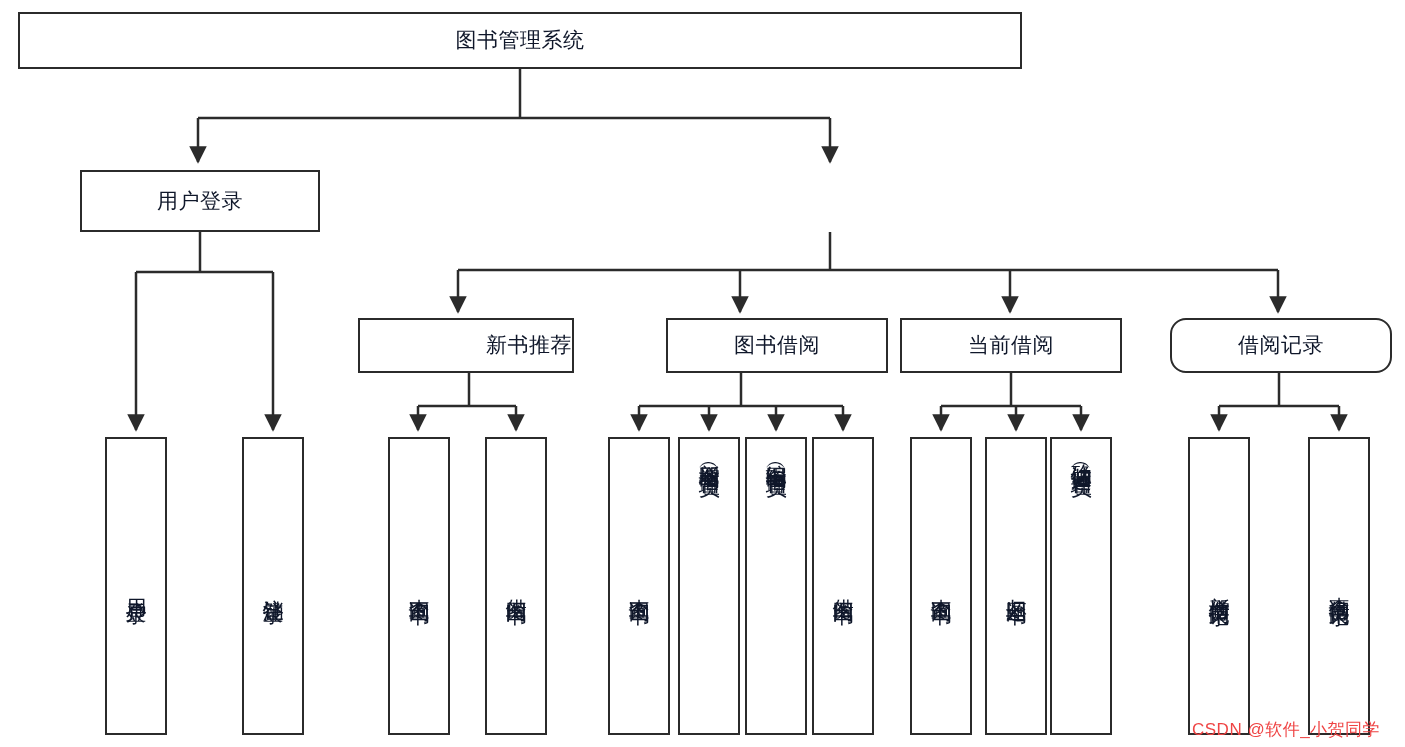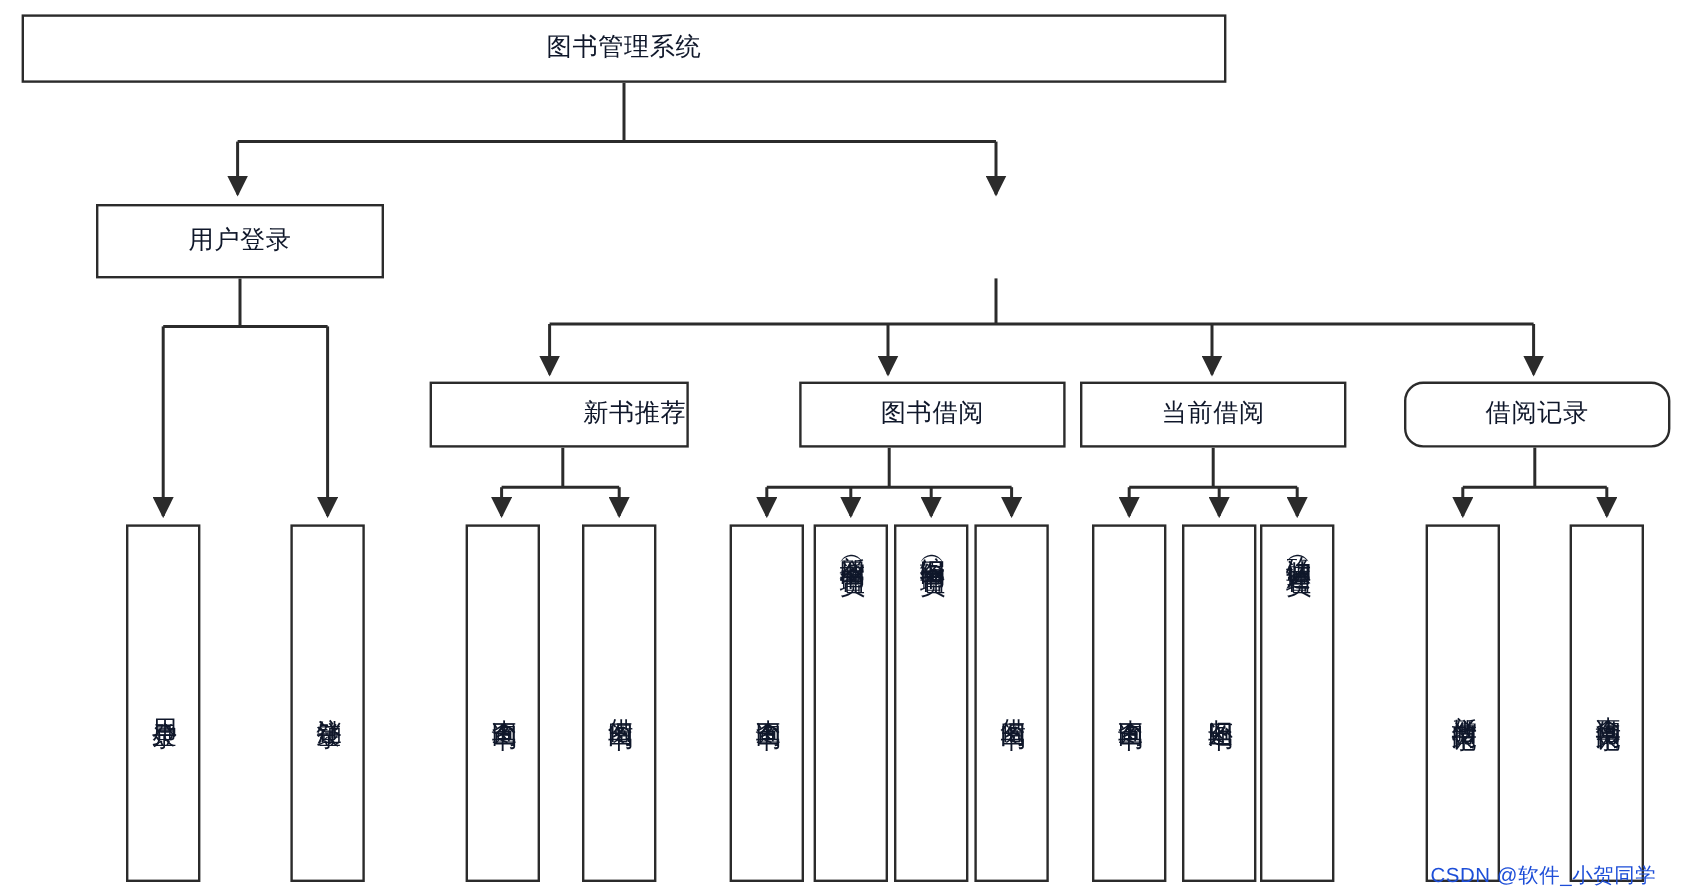--- a/index.html
+++ b/index.html
@@ -176,14 +176,14 @@
   <div class="node vertical" id="node-leaf-10" style="left: 1050px; top: 437px; width: 62px; height: 298px;">
     <span class="label">确认归还（管理员）</span>
   </div>
   <div class="node vertical centered" id="node-leaf-11" style="left: 1188px; top: 437px; width: 62px; height: 298px;">
     <span class="label">新增借阅记录</span>
   </div>
   <div class="node vertical centered" id="node-leaf-12" style="left: 1308px; top: 437px; width: 62px; height: 298px;">
     <span class="label">查询借阅记录</span>
   </div>
 
-  <div class="watermark" style="left: 1192px; top: 718px; color: #1d4ed8;">CSDN @软件_小贺同学</div>
+  <div class="watermark" style="left: 1192px; top: 718px; color: #ef4444;">CSDN @软件_小贺同学</div>
 </div>
 
 </body></html>

